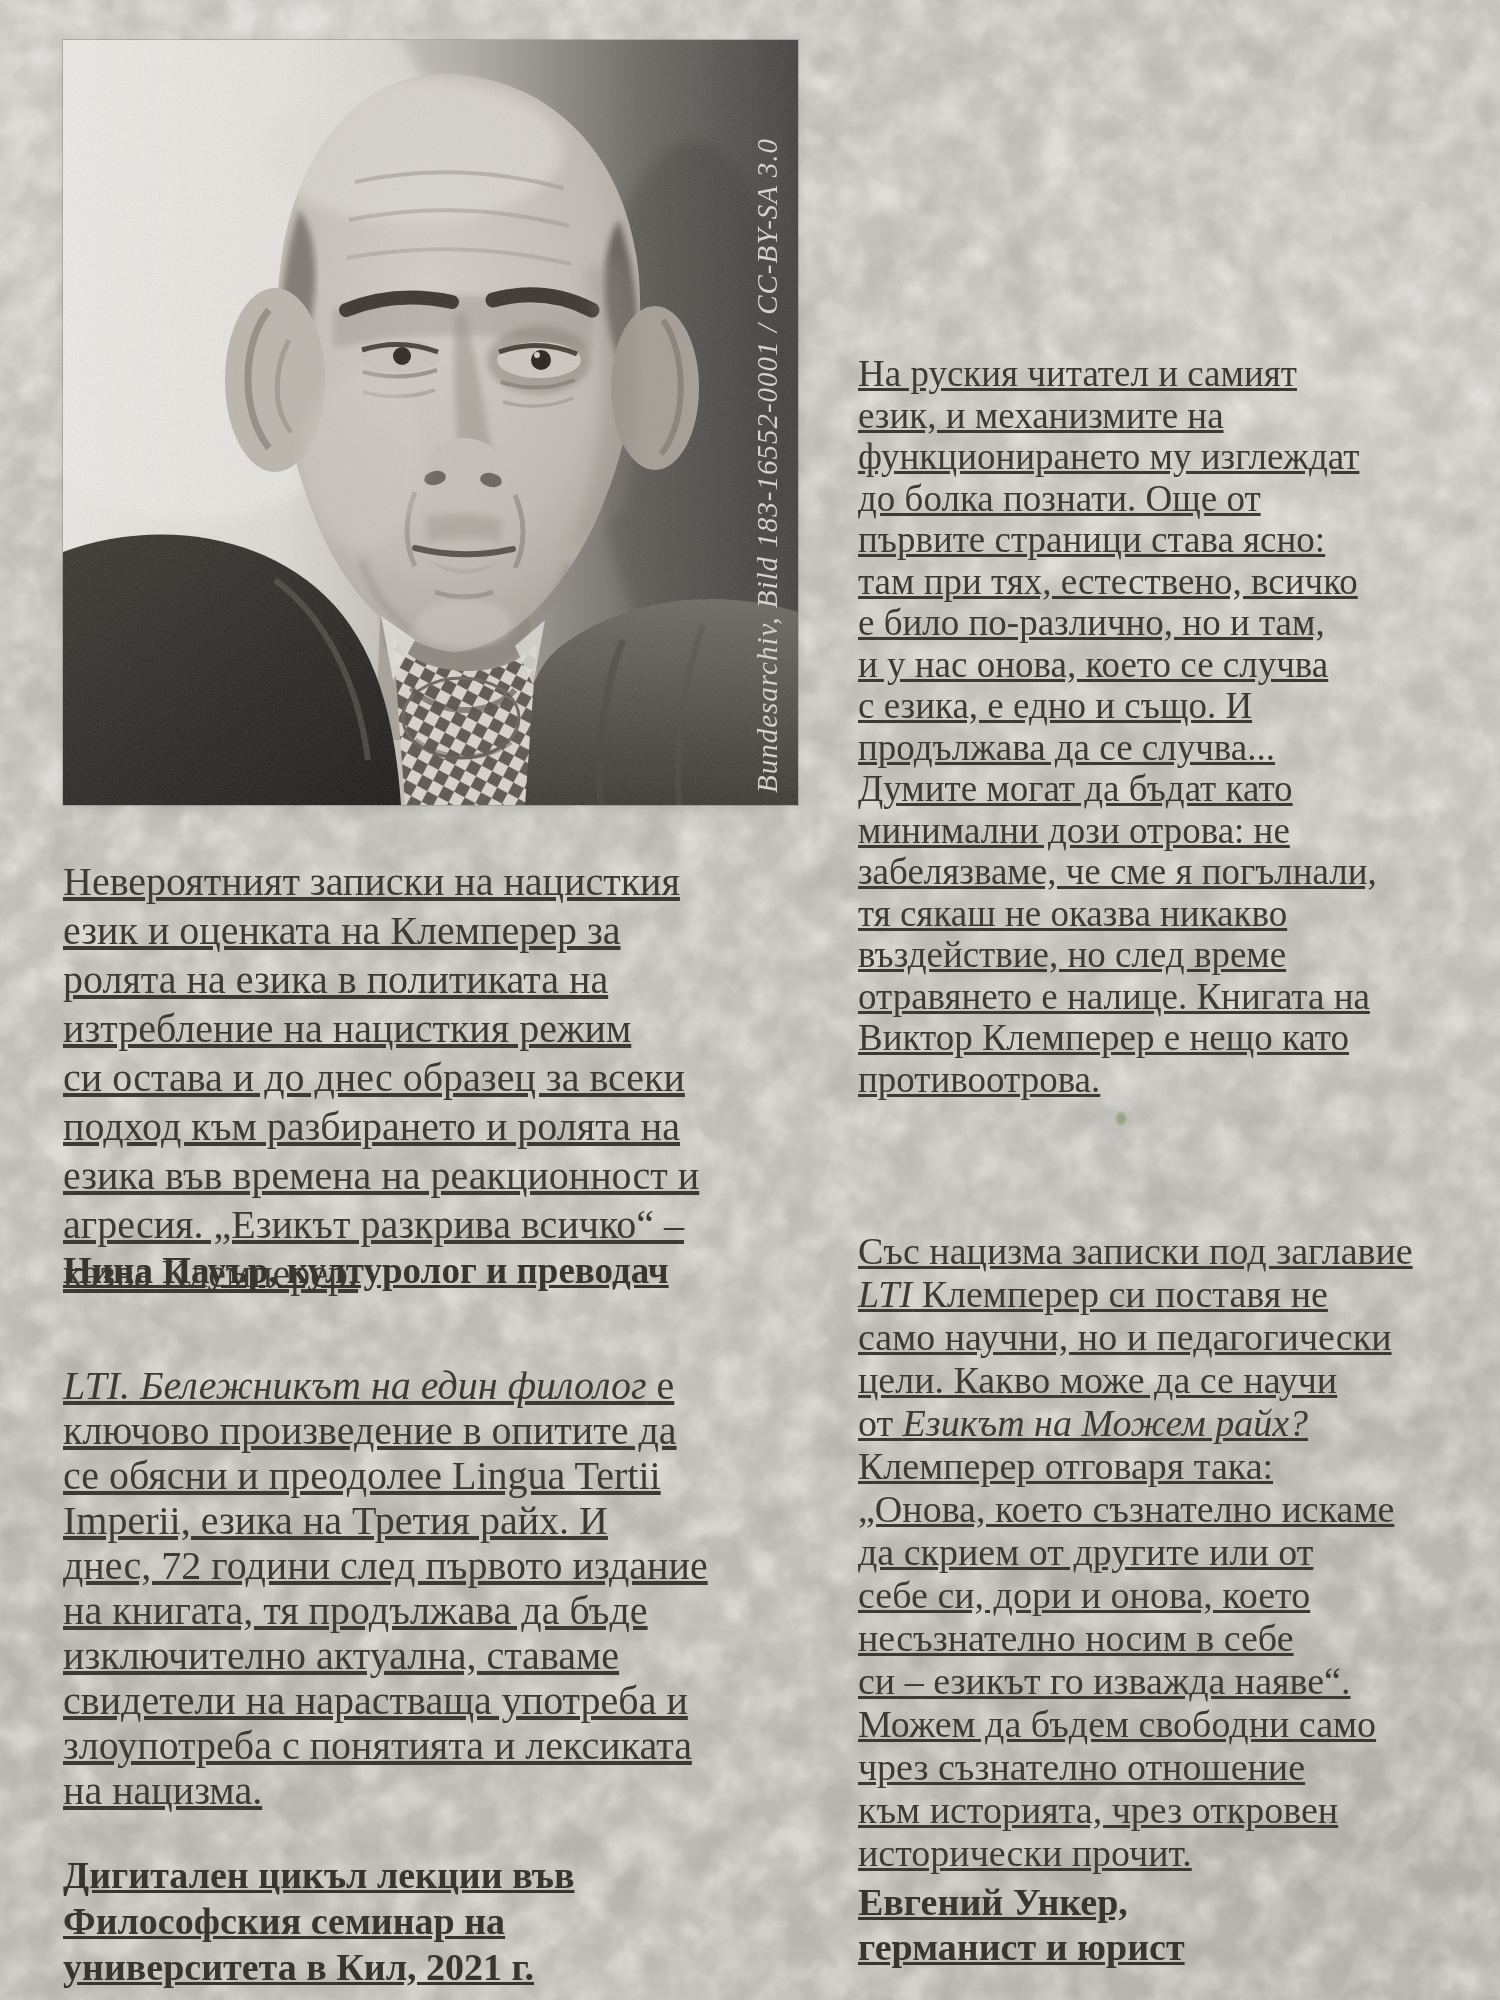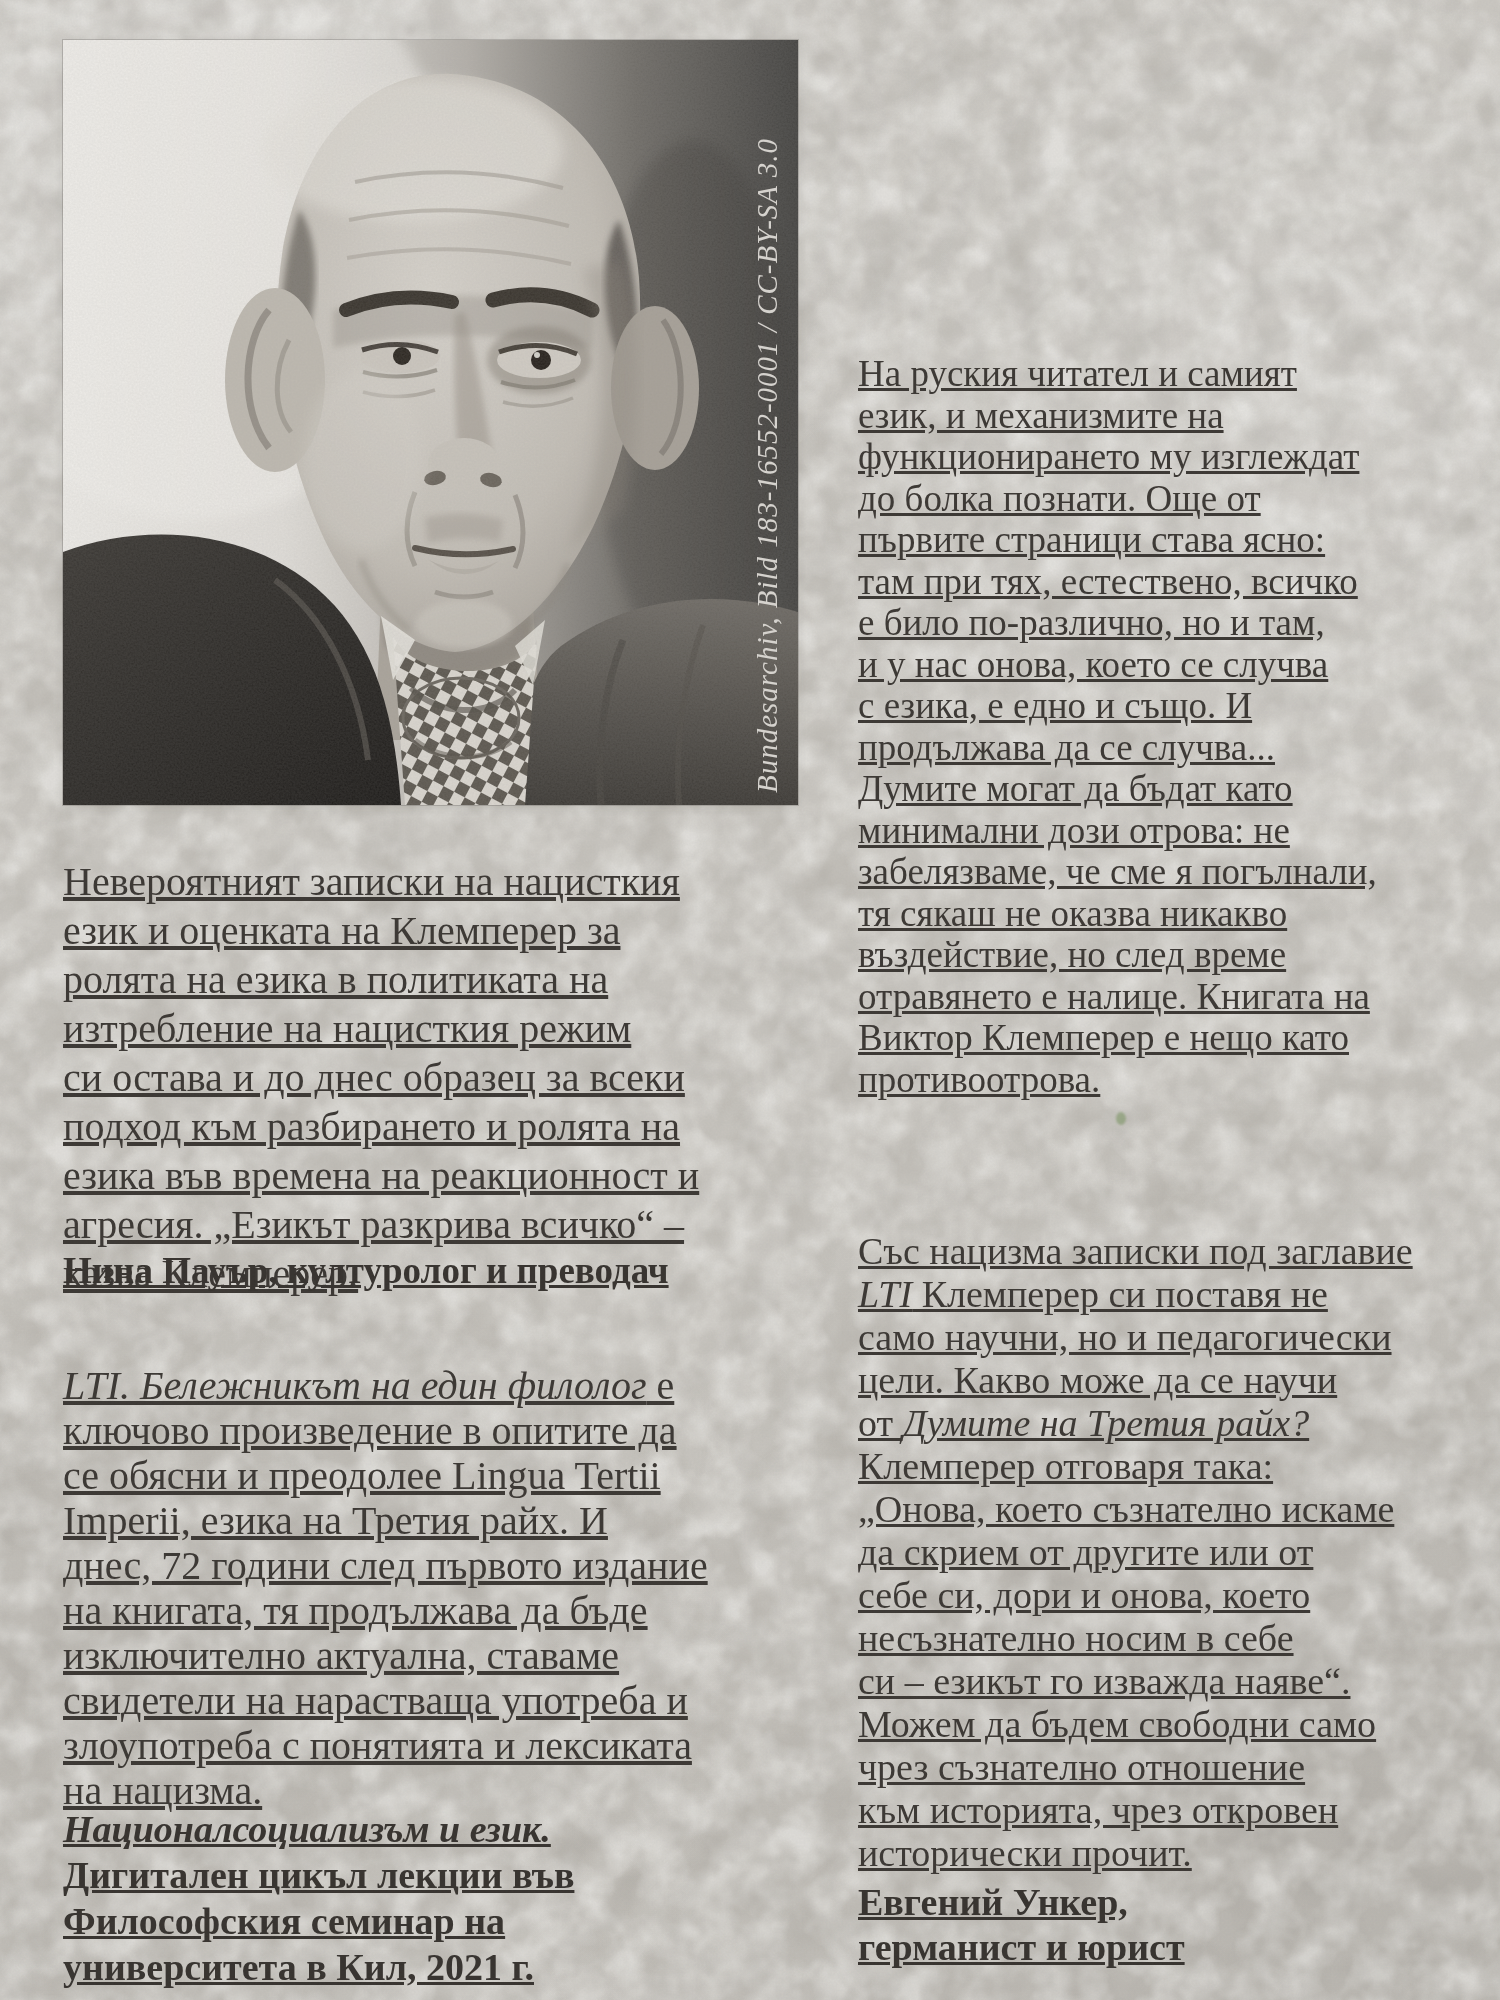--- a/index.html
+++ b/index.html
@@ -201,21 +201,21 @@
   <p class="tb lp2"><span class="it">LTI. Бележникът на един филолог</span><span> е
 ключово произведение в опитите да
 се обясни и преодолее Lingua Tertii
 Imperii, езика на Третия райх. И
 днес, 72 години след първото издание
 на книгата, тя продължава да бъде
 изключително актуална, ставаме
 свидетели на нарастваща употреба и
 злоупотреба с понятията и лексиката
 на нацизма.</span></p>
-  <p class="tb lattr2"><span class="it">Националсоциализъм и език.</span><span>
+  <p class="tb lattr2"><span>
 Дигитален цикъл лекции във
 Философския семинар на
 университета в Кил, 2021 г.</span></p>
 
   <p class="tb rp1">На руския читател и самият
 език, и механизмите на
 функционирането му изглеждат
 до болка познати. Още от
 първите страници става ясно:
 там при тях, естествено, всичко
@@ -228,21 +228,21 @@
 забелязваме, че сме я погълнали,
 тя сякаш не оказва никакво
 въздействие, но след време
 отравянето е налице. Книгата на
 Виктор Клемперер е нещо като
 противоотрова.</p>
   <p class="tb rp2"><span>Със нацизма записки под заглавие
 </span><span class="it">LTI</span><span> Клемперер си поставя не
 само научни, но и педагогически
 цели. Какво може да се научи
-от </span><span class="it">Думите на Третия райх?</span><span>
+от </span><span class="it">Езикът на Можем райх?</span><span>
 Клемперер отговаря така:
 „Онова, което съзнателно искаме
 да скрием от другите или от
 себе си, дори и онова, което
 несъзнателно носим в себе
 си – езикът го изважда наяве“.
 Можем да бъдем свободни само
 чрез съзнателно отношение
 към историята, чрез откровен
 исторически прочит.</span></p>

